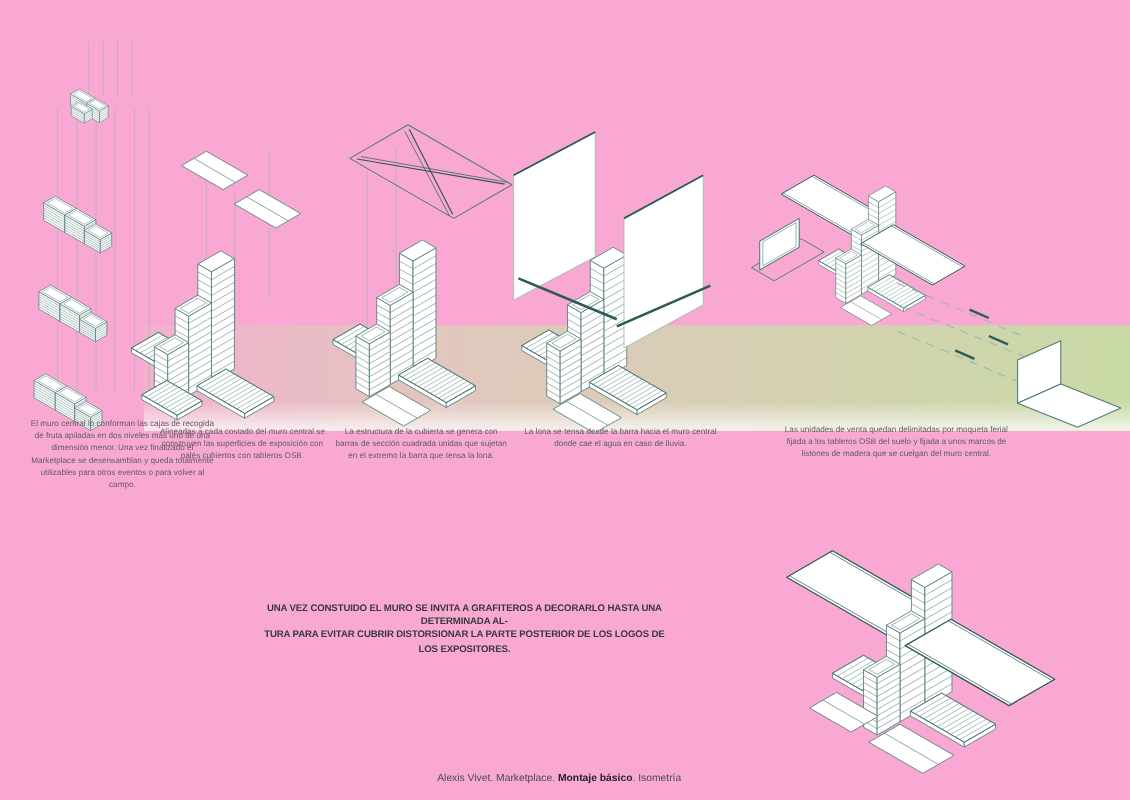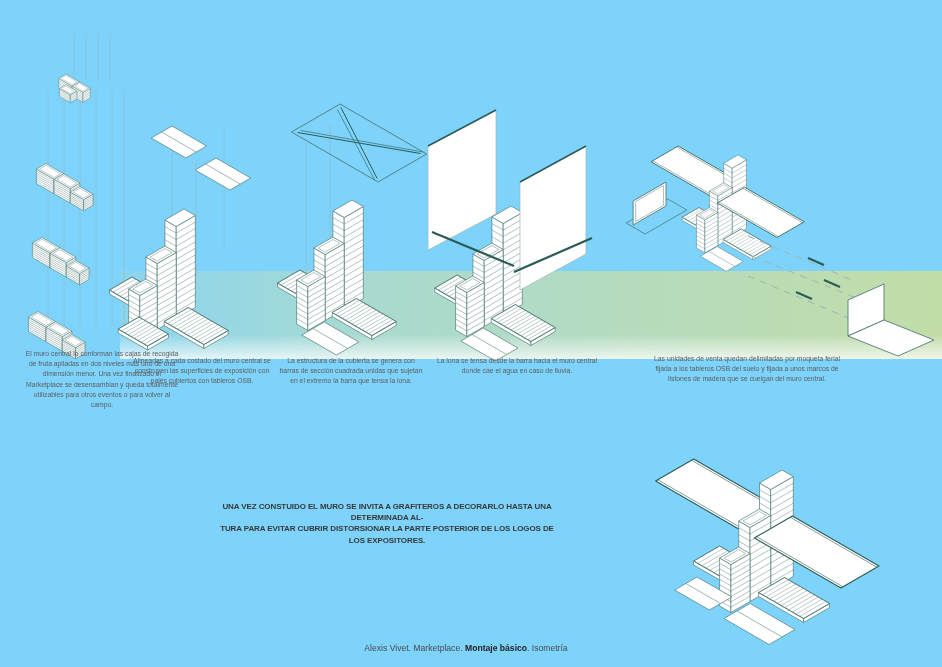--- a/index.html
+++ b/index.html
@@ -1,16 +1,16 @@
 <!DOCTYPE html>
 <html><head>
 <meta charset="utf-8">
 <style>
   html,body{margin:0;padding:0;background:#fff;}
-  .page{position:relative;width:942px;height:667px;background:#7dd3fc;overflow:hidden;
+  .page{position:relative;width:942px;height:667px;background:#f9a8d4;overflow:hidden;
         font-family:"Liberation Sans", sans-serif;}
   .band{position:absolute;left:120px;top:271px;width:822px;height:88px;
         background:
           linear-gradient(to bottom, rgba(255,255,255,0) 72%, rgba(255,255,255,0.75) 100%),
           linear-gradient(to right, rgba(205,224,172,0.15), rgba(205,224,172,0.55) 30%, rgba(198,221,163,0.95));}
   .fig{position:absolute;}
   .fig svg{overflow:visible;display:block;}
   .cap{position:absolute;font-size:6.8px;line-height:1.5;color:#5d5d5d;text-align:center;}
   .cap1{left:24px;top:349px;width:156px;}
   .cap2{left:126px;top:356px;width:152px;}

